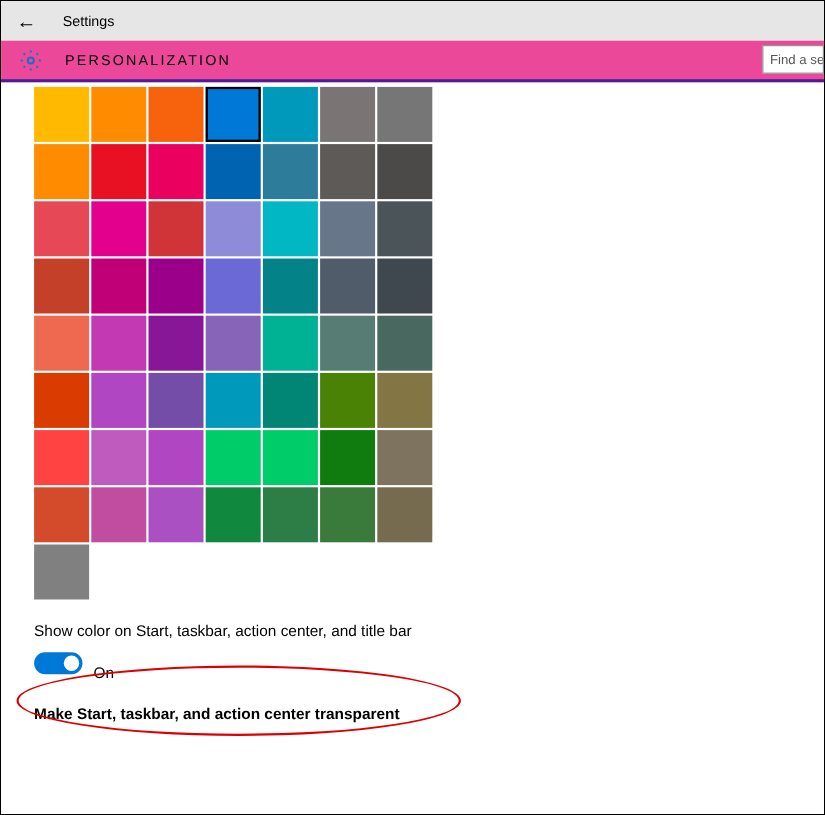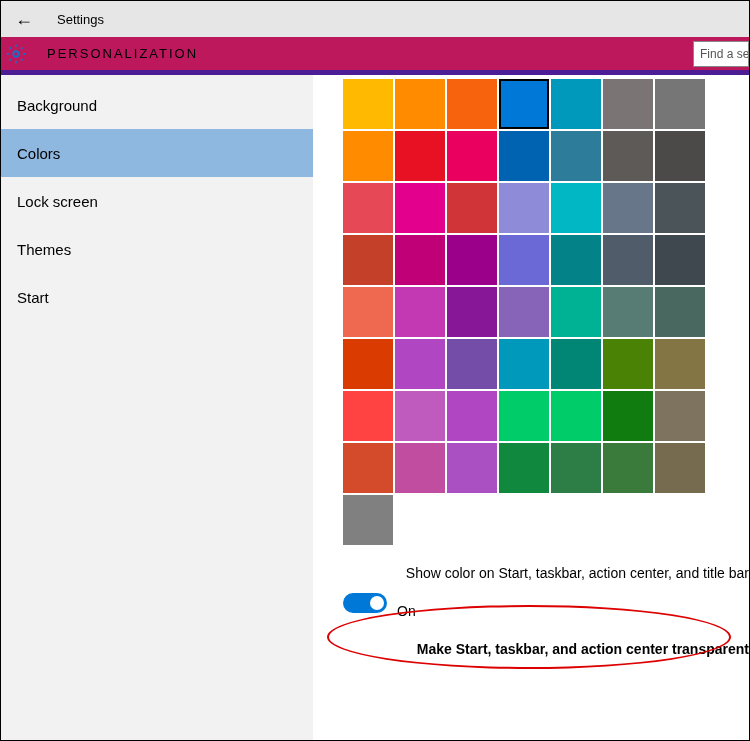--- a/index.html
+++ b/index.html
@@ -24,25 +24,25 @@
   }
   .back-arrow {
     font-size:18px;
     padding-right:24px;
     cursor:pointer;
     line-height:1;
   }
   
   .catbar {
     height:38px;
-    background:#be185d;
-    display:flex;
-    align-items:center;
-    padding-left:4px;
-    border-bottom:5px solid #4c1d95;
+    background:#ec4899;
+    display:flex;
+    align-items:center;
+    padding-left:16px;
+    border-bottom:3px solid #4c1d95;
     position:relative;
   }
   .gear-icon { margin-right:20px; display:flex; align-items:center; }
   .cat-title {
     font-size:13px;
     letter-spacing:2px;
     font-weight:400;
   }
   .search-box {
     position:absolute;
@@ -105,21 +105,20 @@
   .extra-swatch {
     margin-top:2px;
     width:50px; height:50px;
     cursor:pointer;
   }
   
   .setting-block { margin-top:20px; }
   .setting-label {
     font-size:14px;
     margin-bottom:6px;
-    text-align:right;
   }
   .toggle-row {
     display:flex;
     align-items:center;
     gap:10px;
   }
   .toggle {
     width:44px; height:20px;
     border-radius:10px;
     position:relative;
@@ -173,27 +172,20 @@
     </svg>
   </span>
   <span class="cat-title">PERSONALIZATION</span>
   <div class="search-box">
     <span>Find a set</span>
   </div>
 </div>
 
 <div class="main">
 
-  <div class="sidebar" id="sidebar">
-      <div class="side-item">Background</div>
-      <div class="side-item selected">Colors</div>
-      <div class="side-item">Lock screen</div>
-      <div class="side-item">Themes</div>
-      <div class="side-item">Start</div>
-    </div>
 
   <div class="content">
     <div class="color-grid" id="color-grid">
         <div class="swatch" style="background: rgb(255, 185, 0);"></div>
         <div class="swatch" style="background: rgb(255, 140, 0);"></div>
         <div class="swatch" style="background: rgb(247, 99, 12);"></div>
         <div class="swatch selected" style="background: rgb(0, 120, 215);"></div>
         <div class="swatch" style="background: rgb(0, 153, 188);"></div>
         <div class="swatch" style="background: rgb(122, 117, 116);"></div>
         <div class="swatch" style="background: rgb(118, 118, 118);"></div>

